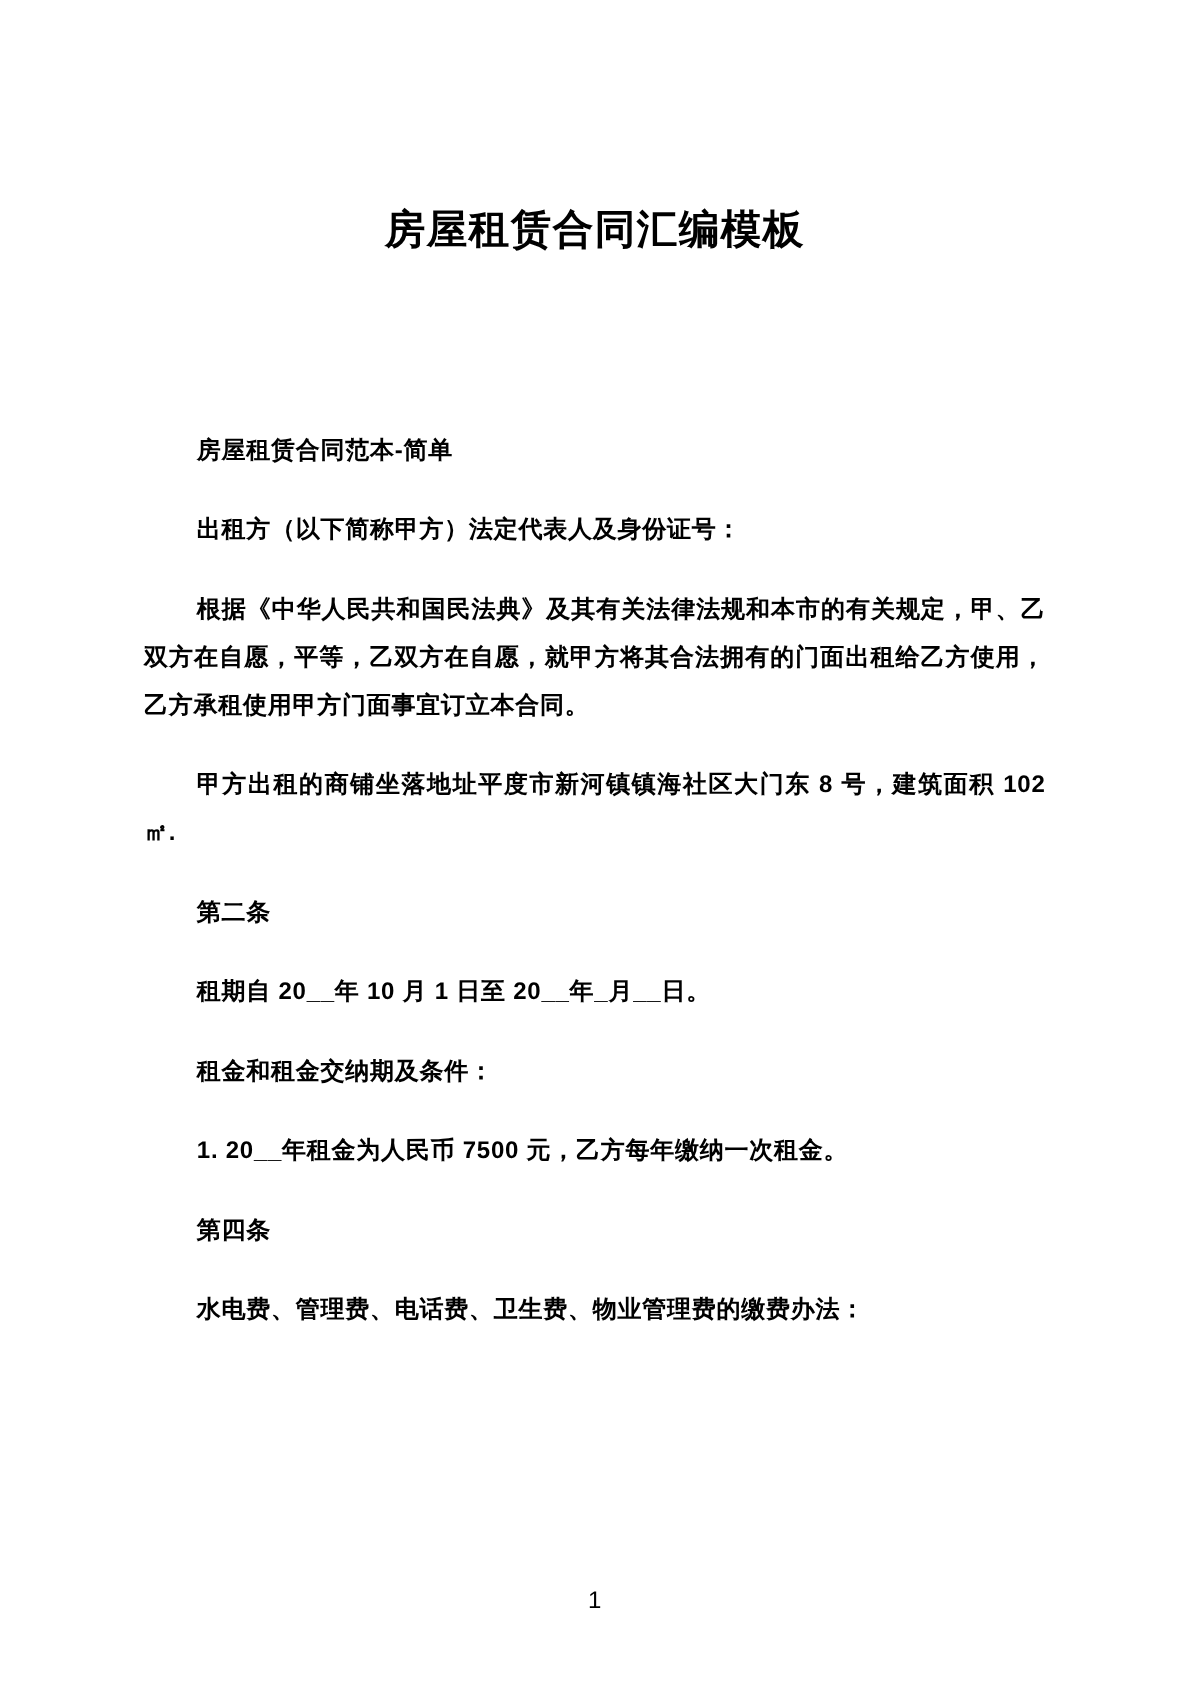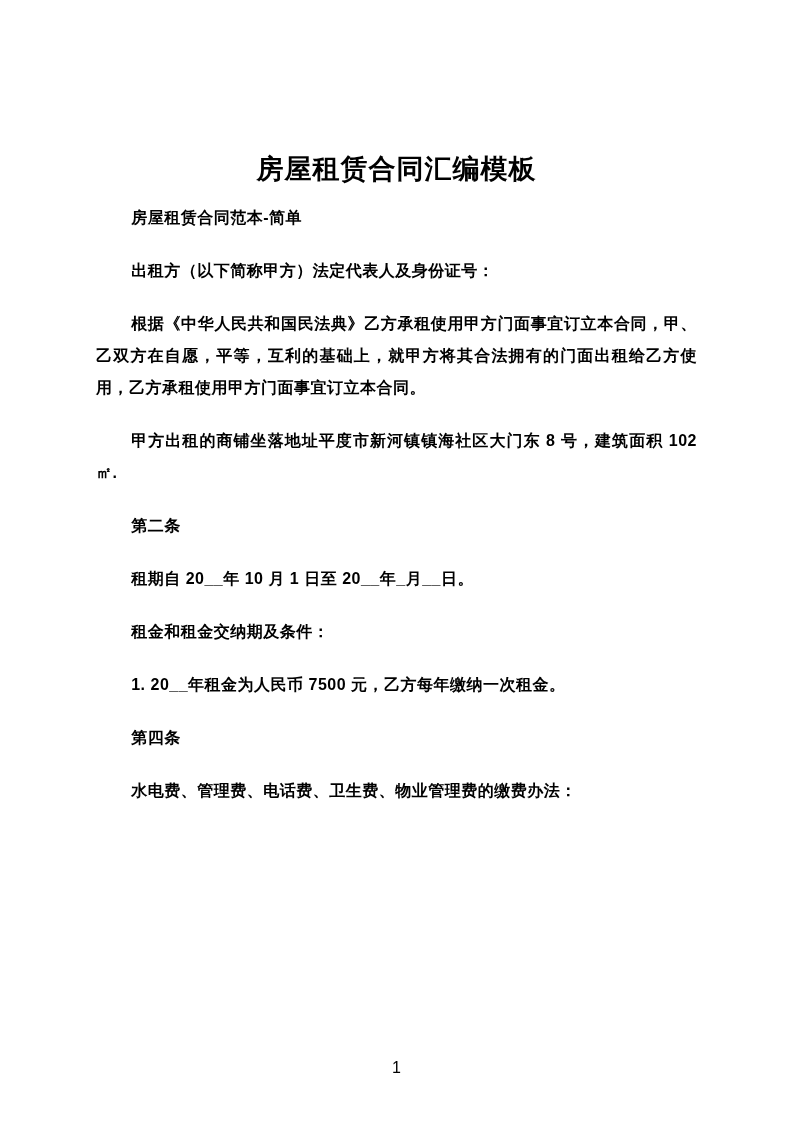--- a/index.html
+++ b/index.html
@@ -14,39 +14,40 @@
     background: #ffffff;
     color: #000000;
     font-family: "Liberation Sans", "DejaVu Sans", sans-serif;
     overflow: hidden;
     box-sizing: border-box;
   }
   .content {
     padding: 0 96px;
   }
   .doc-title {
-    margin: 16px;
+    margin: 0;
     padding-top: 137px;
     text-align: center;
     font-size: 27px;
     line-height: 33px;
     font-weight: 700;
     letter-spacing: 1px;
   }
   .para {
     margin: 0 0 21px 0;
     font-size: 16px;
     line-height: 32px;
     font-weight: 700;
     text-align: justify;
     text-indent: 2.2em;
     letter-spacing: 0.5px;
     word-break: break-all;
   }
   .para.first {
+    margin-top: 115px;
   }
   .page-number {
     position: absolute;
     left: 0;
     right: 0;
     bottom: 45px;
     text-align: center;
     font-size: 16px;
     font-weight: 400;
     color: #000000;
@@ -57,21 +58,21 @@
 
 <div class="page">
   <div class="content">
     <h1 class="doc-title">房屋租赁合同汇编模板</h1>
 
     <p class="para first">房屋租赁合同范本-简单</p>
 
     <p class="para">出租方（以下简称甲方）法定代表人及身份证号：</p>
 
 
-    <p class="para">根据《中华人民共和国民法典》乙方承租使用甲方门面事宜订立本合同，甲、乙双方在自愿，平等，互利的基础上，就甲方将其合法拥有的门面出租给乙方使用，乙方承租使用甲方门面事宜订立本合同。</p>
+    <p class="para">根据《中华人民共和国民法典》及其有关法律法规和本市的有关规定，甲、乙双方在自愿，平等，乙双方在自愿，就甲方将其合法拥有的门面出租给乙方使用，乙方承租使用甲方门面事宜订立本合同。</p>
 
 
     <p class="para">甲方出租的商铺坐落地址平度市新河镇镇海社区大门东 8 号，建筑面积 102 ㎡.</p>
 
     <p class="para">第二条</p>
 
     <p class="para">租期自 20__年 10 月 1 日至 20__年_月__日。</p>
 
 
     <p class="para">租金和租金交纳期及条件：</p>

